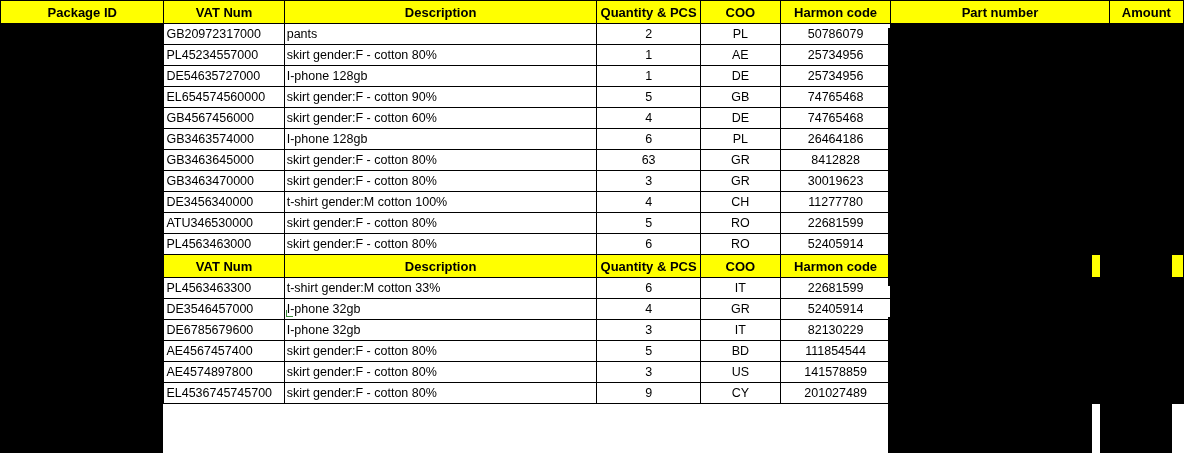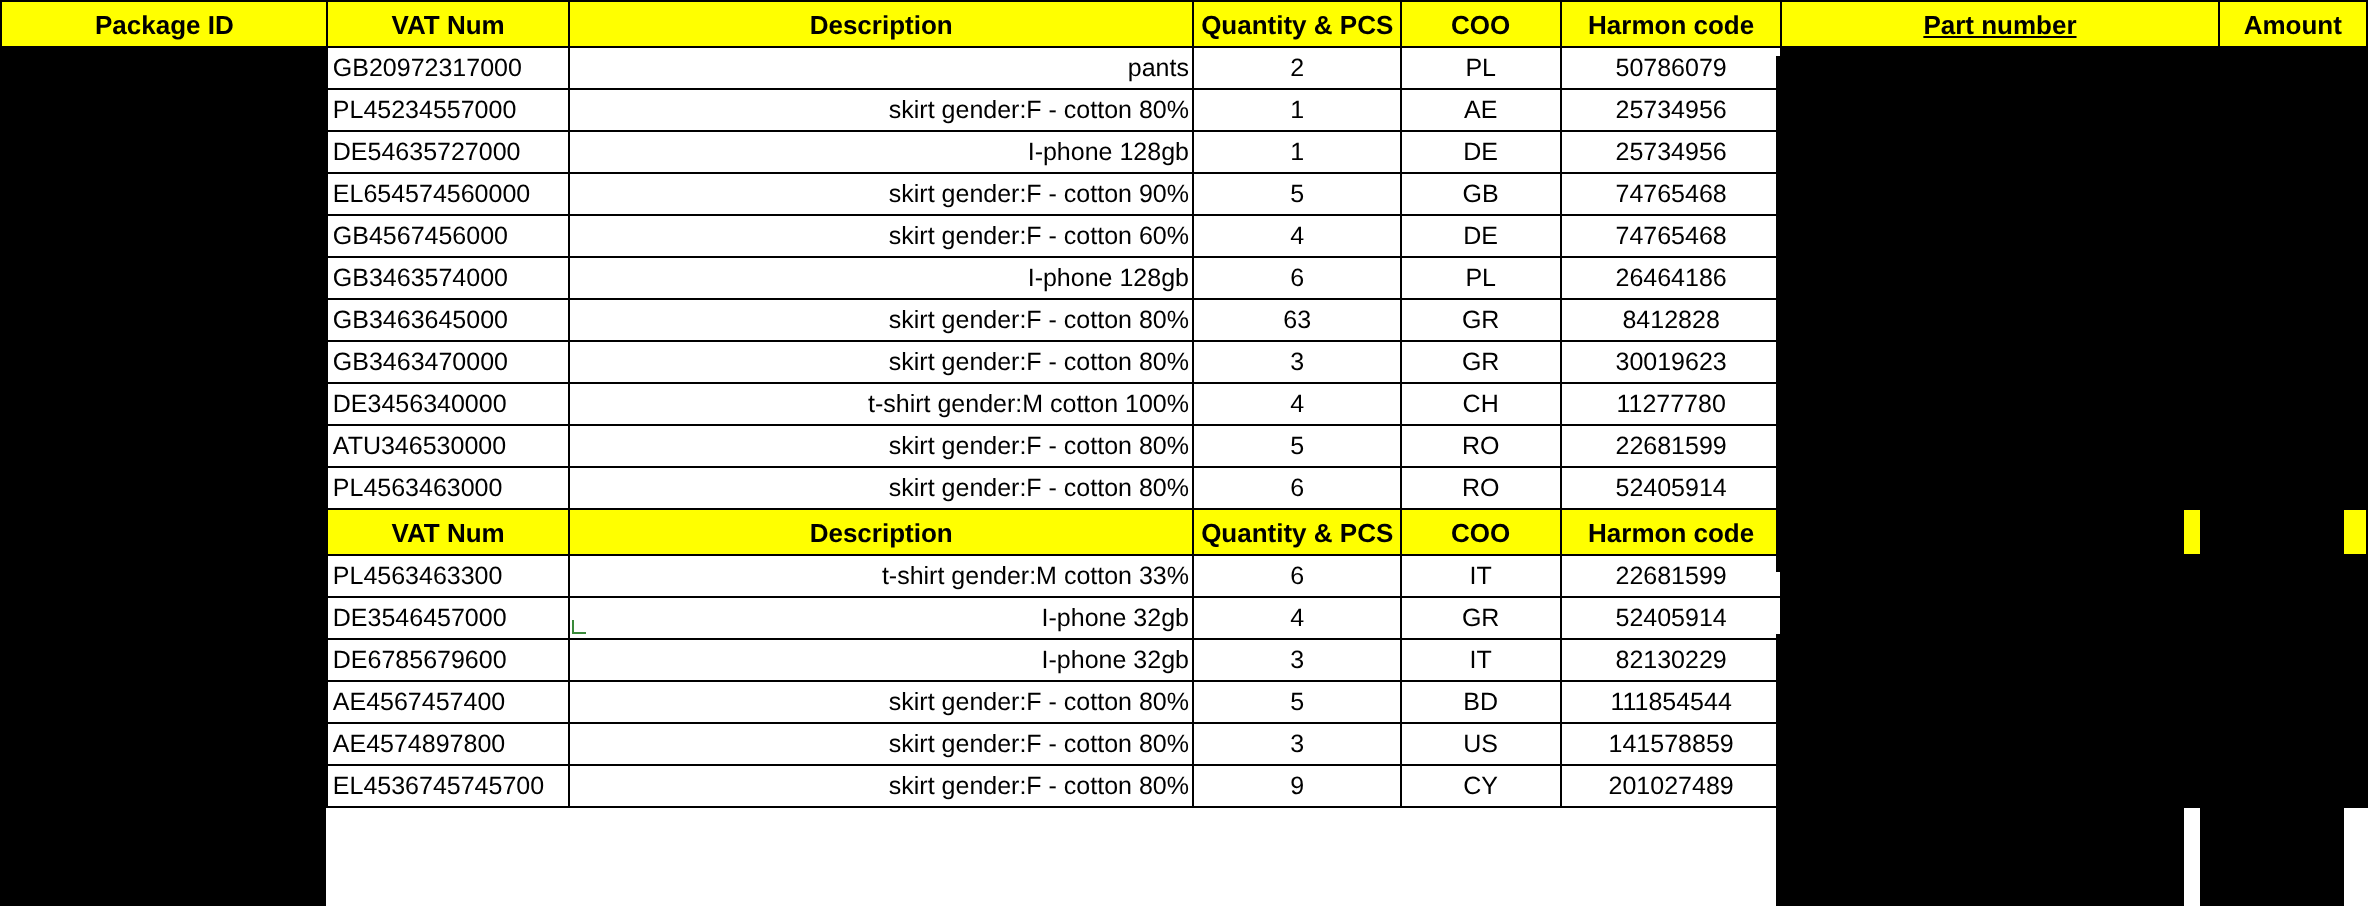--- a/index.html
+++ b/index.html
@@ -39,25 +39,25 @@
     text-align: center;
     height: 22px;
     font-size: 13px;
   }
   
   td.redacted {
     background: #000000;
   }
   td.c-pkg { width: 163px; }
   td.c-vat { width: 120px; text-align: left; }
-  td.c-desc { width: 312px; text-align: right; }
+  td.c-desc { width: 312px; text-align: left; }
   td.c-qty { width: 103px; text-align: center; margin-left: 12px; }
   td.c-coo { width: 80px; text-align: center; }
   td.c-harmon { width: 110px; text-align: center; }
-  td.c-part { width: 218px; text-decoration: underline; }
+  td.c-part { width: 218px; }
   td.c-amount { width: 74px; }
 
   
   .blackblock {
     position: absolute;
     background: #000000;
   }
   .tick {
     position: absolute;
     width: 6px;

